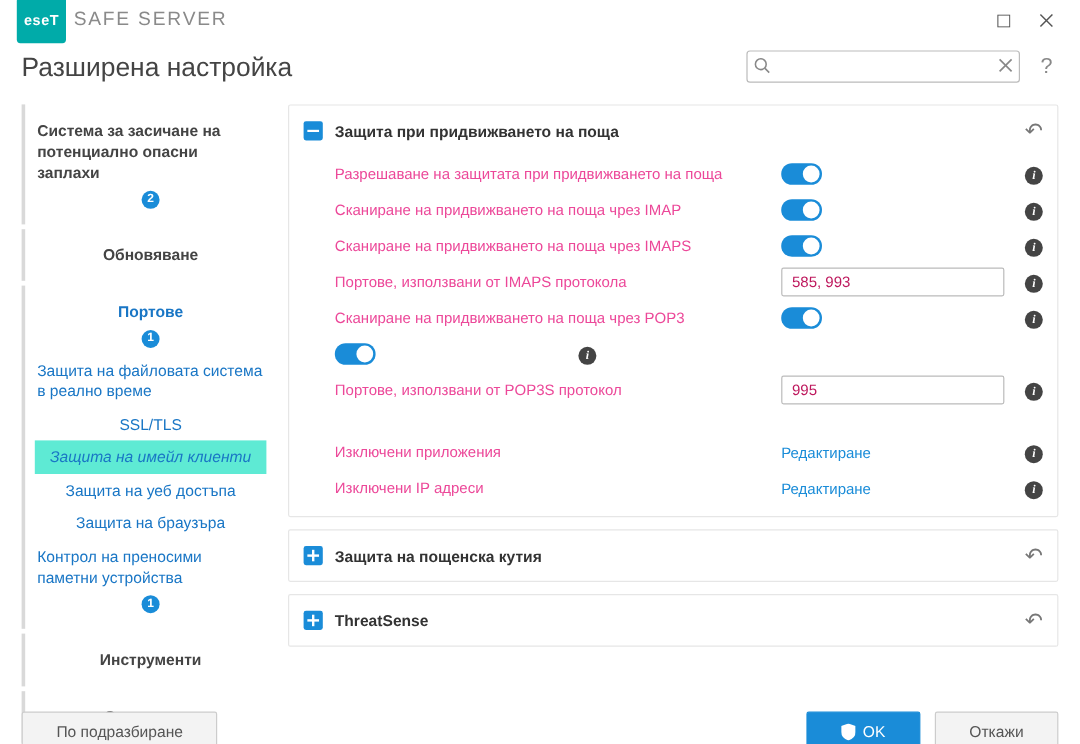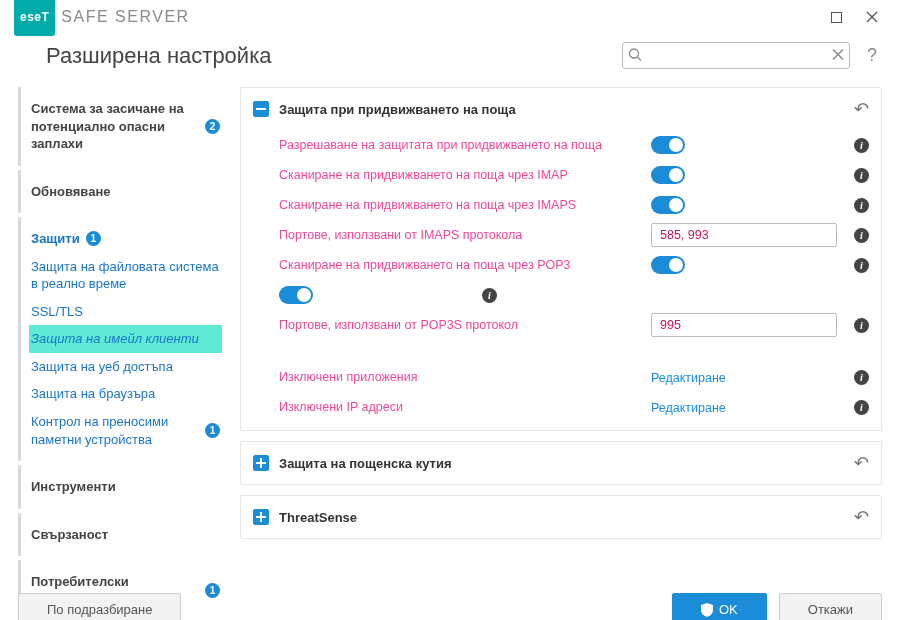--- a/index.html
+++ b/index.html
@@ -46,21 +46,20 @@
       align-items: center;
       justify-content: center;
       cursor: pointer;
       color: #555;
     }
     .header {
       display: flex;
       align-items: center;
       padding: 8px 18px 18px 18px;
       gap: 12px;
-      margin-left: 28px;
     }
     .header-title {
       font-size: 22px;
       color: #444;
       font-weight: 400;
       flex: 1;
     }
     .search-wrap {
       position: relative;
       width: 228px;
@@ -112,20 +111,21 @@
     }
     .side-group.bordered { border-left-color: #d9d9d9; }
     .side-item {
       padding: 5px 2px;
       cursor: pointer;
       color: #444;
       display: flex;
       align-items: center;
       gap: 6px;
       line-height: 1.35;
+      flex-direction: column;
     }
     .side-item.bold { font-weight: 600; }
     .side-item.link { color: #1976c5; }
     .side-item.selected {
       background: #5eead4;
       color: #1976c5;
       font-style: italic;
     }
     .badge {
       display: inline-flex;
@@ -314,21 +314,21 @@
     </div>
 
     <div class="side-group bordered">
       <div class="side-item bold">
         <span>Обновяване</span>
       </div>
     </div>
 
     <div class="side-group bordered">
       <div class="side-item bold link">
-        <span>Защити</span>
+        <span>Портове</span>
         <span class="badge">1</span>
       </div>
       <div class="side-item link">
         <span>Защита на файловата система в реално време</span>
       </div>
       <div class="side-item link">
         <span>SSL/TLS</span>
       </div>
       <div class="side-item link selected">
         <span>Защита на имейл клиенти</span>

